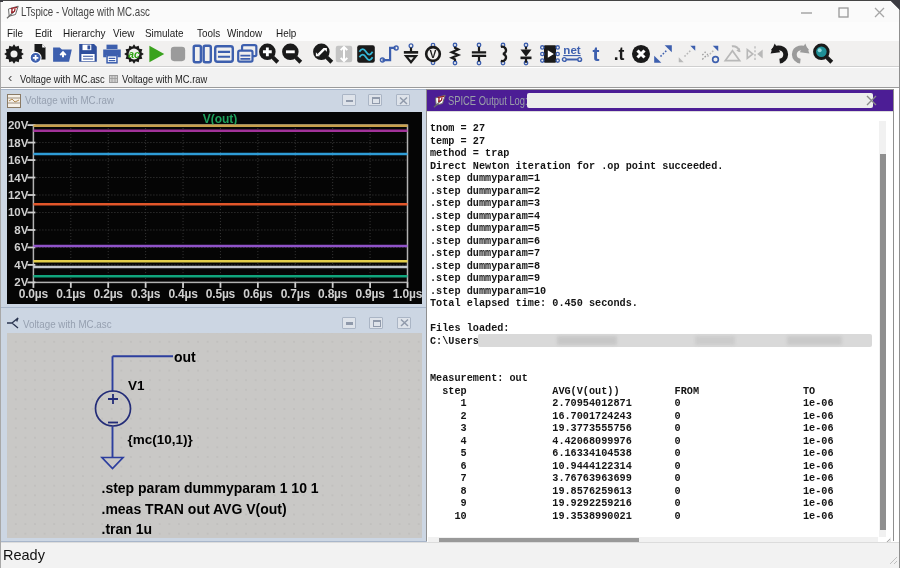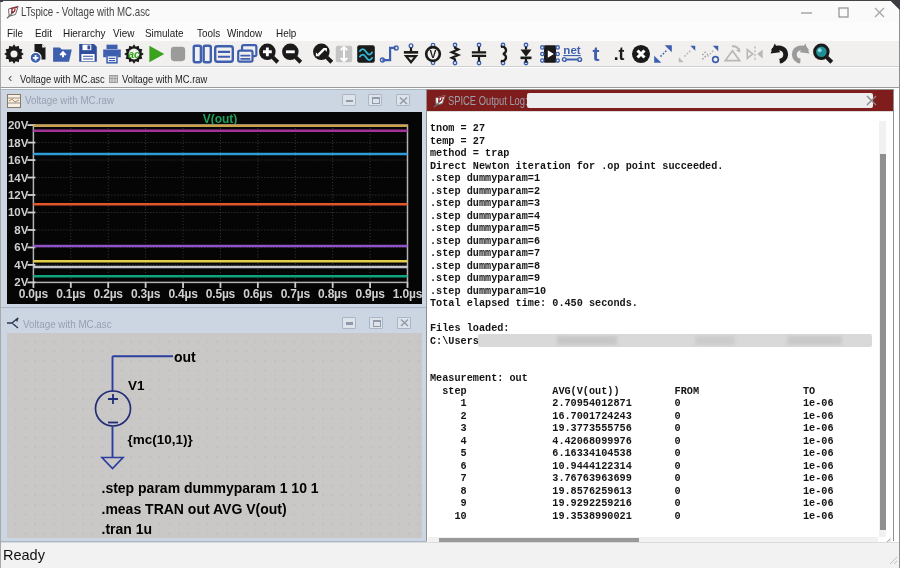--- a/index.html
+++ b/index.html
@@ -28,21 +28,21 @@
   .waveclient svg, .schemclient svg, .logpre { opacity:0.999; }
 
   .schemwin { left:0; top:219.5px; width:426px; height:233.5px; background:#ccd6e3; }
   .schemtitle { height:25.5px; }
   .schemclient { position:absolute; left:7px; top:25.5px; width:415px; height:205px;
      background-color:#c9c8c6;
      background-image:radial-gradient(#bcbbb9 0.6px, rgba(0,0,0,0) 0.8px);
      background-size:9.6px 9.6px; background-position:4px 4px; }
 
   .logwin { left:427px; top:2px; width:466px; height:450px; background:#fff; box-shadow:0 0 0 1px #8f8f8f; }
-  .logtitle { position:absolute; left:0; right:0; top:0; height:22px; background:#7f1d1d; border-bottom:1px solid #dcdcdc;padding-left:24px; }
+  .logtitle { position:absolute; left:0; right:0; top:0; height:22px; background:#4c1d95; border-bottom:1px solid #dcdcdc;padding-left:24px; }
   .logtitle .txt { position:absolute; left:21px; top:4px; font-size:12px; color:#9aa0a8; transform:scaleX(0.78); transform-origin:0 50%; }
   .logclient { position:absolute; left:0; top:22px; width:466px; height:428px; background:#fff; overflow:hidden;margin-top:9px; }
   .logpre { position:absolute; left:3px; top:2px; font-family:"Liberation Mono", monospace; font-weight:bold; font-size:10.2px; line-height:12.52px; color:#141414; letter-spacing:0; white-space:pre; }
   .vsb { position:absolute; right:7px; top:0; width:7px; height:416px; background:#f1f1f1; }
   .vsbthumb { position:absolute; left:0.5px; width:6px; background:#8f8f8f; }
   .hsb { position:absolute; left:1px; bottom:3px; height:9px; width:450px; background:#f1f1f1; }
   .hsbthumb { position:absolute; top:0.5px; height:8px; background:#999; }
 
   .blurbar { position:absolute; background:#d9d9d9; border-radius:2px; filter:blur(0.5px); }
 

